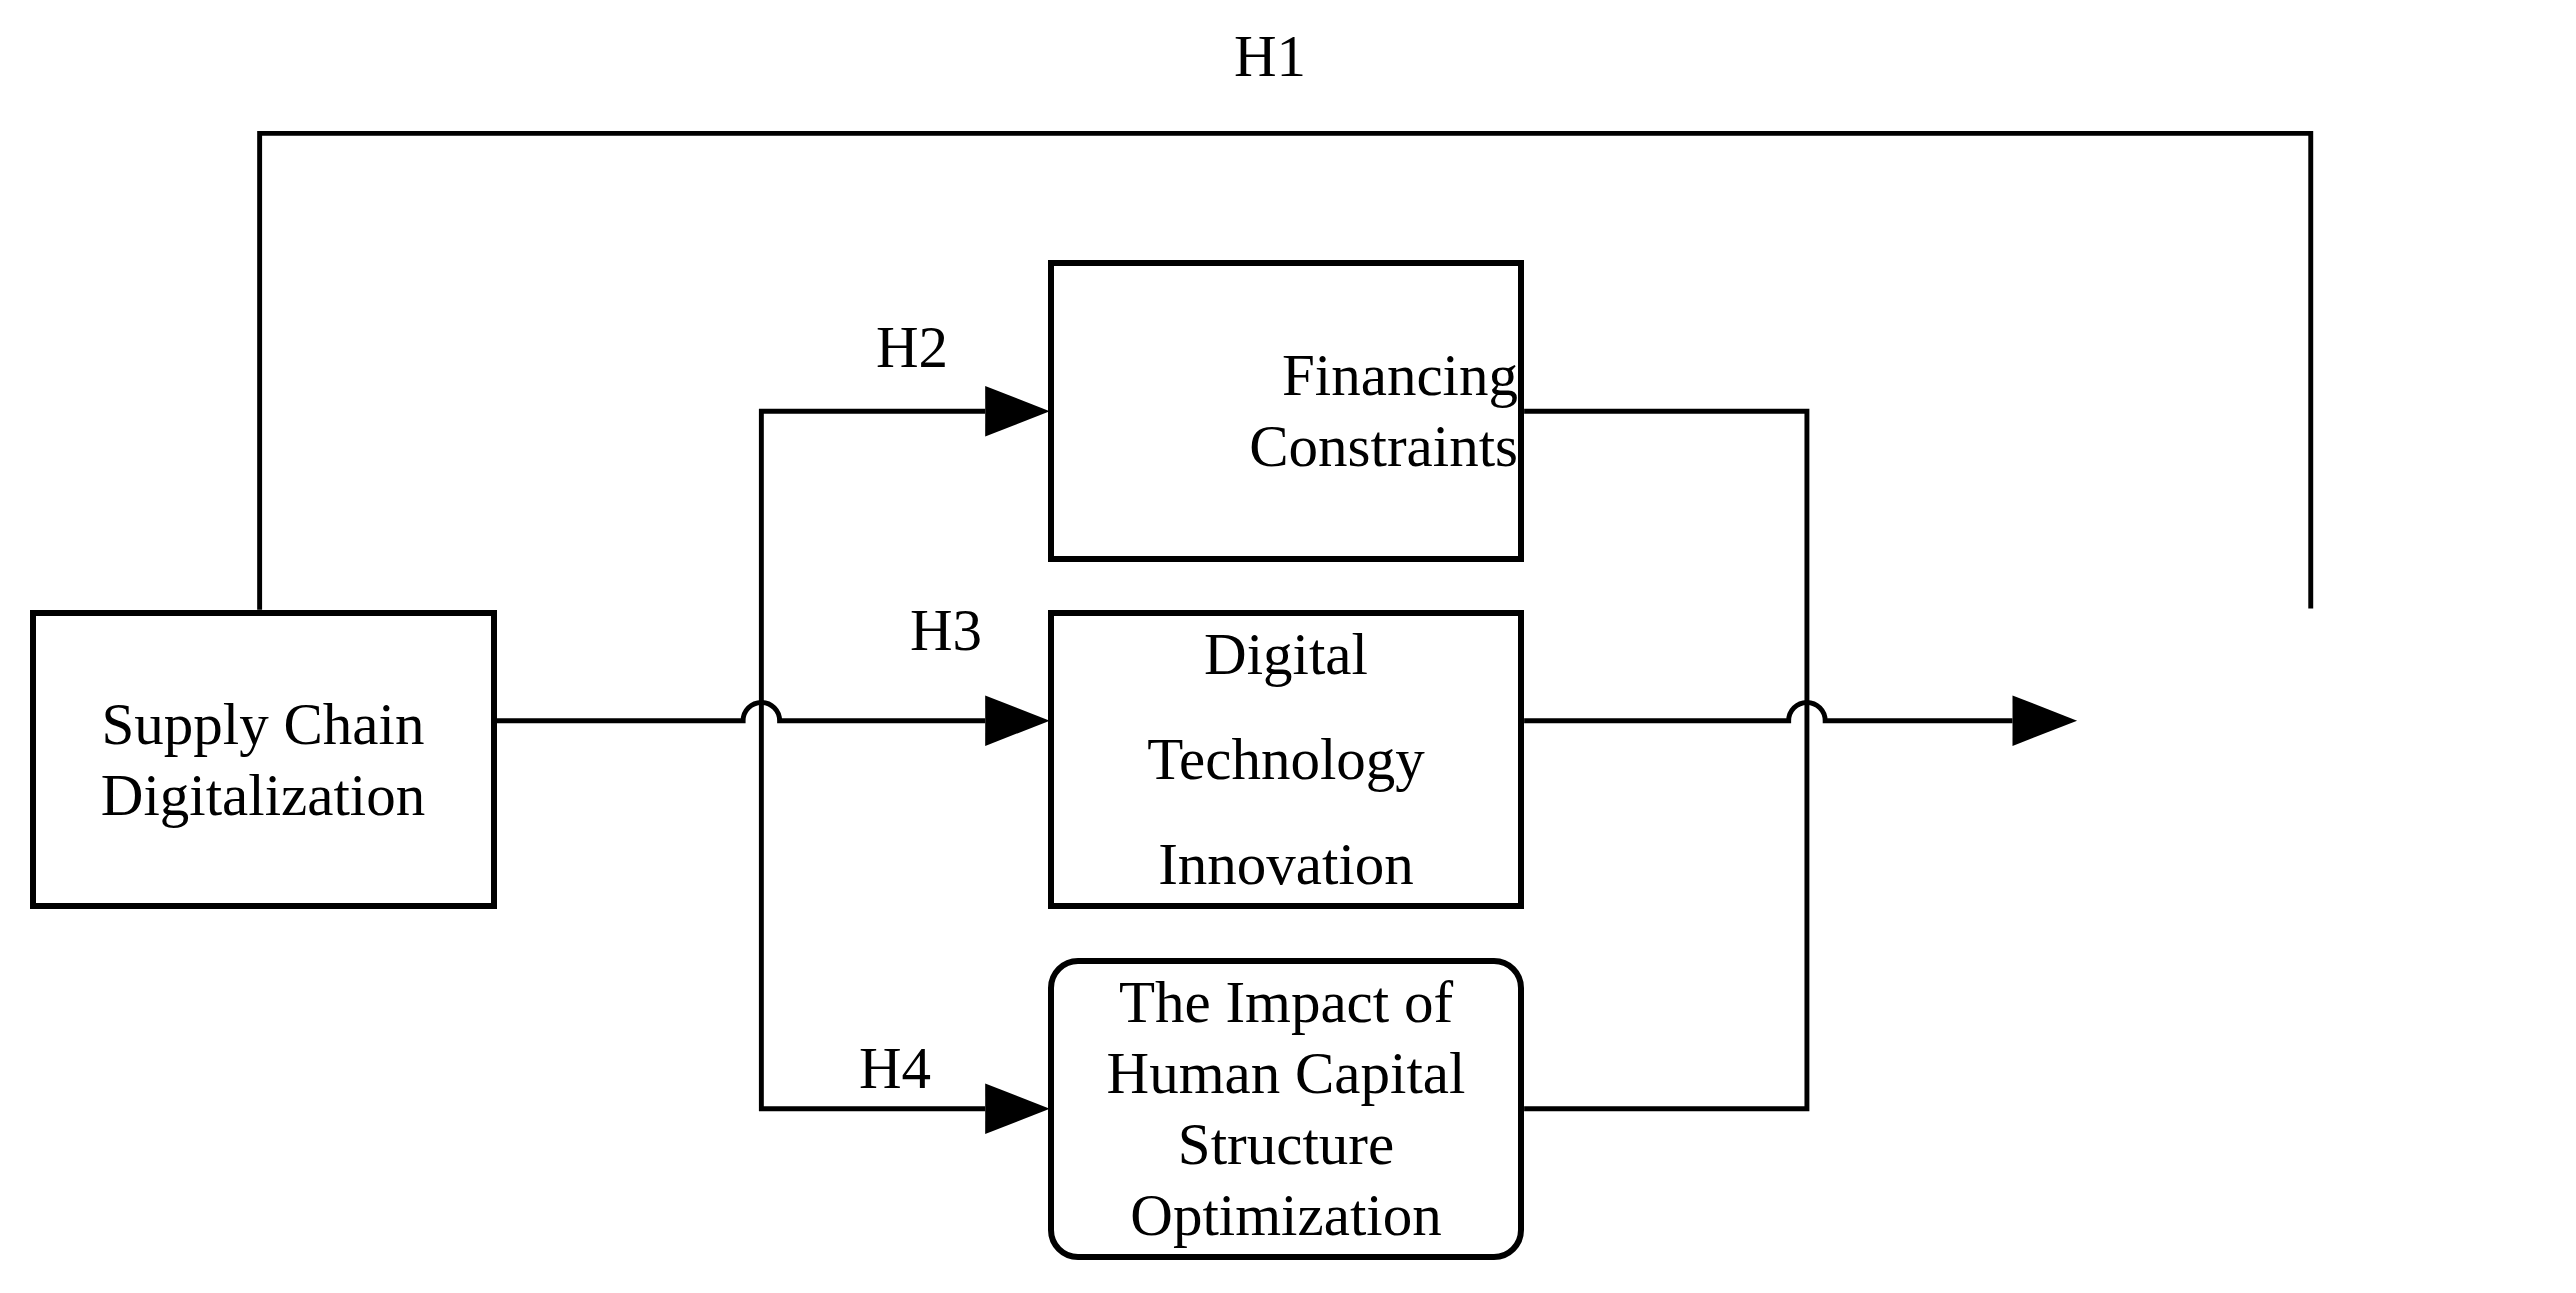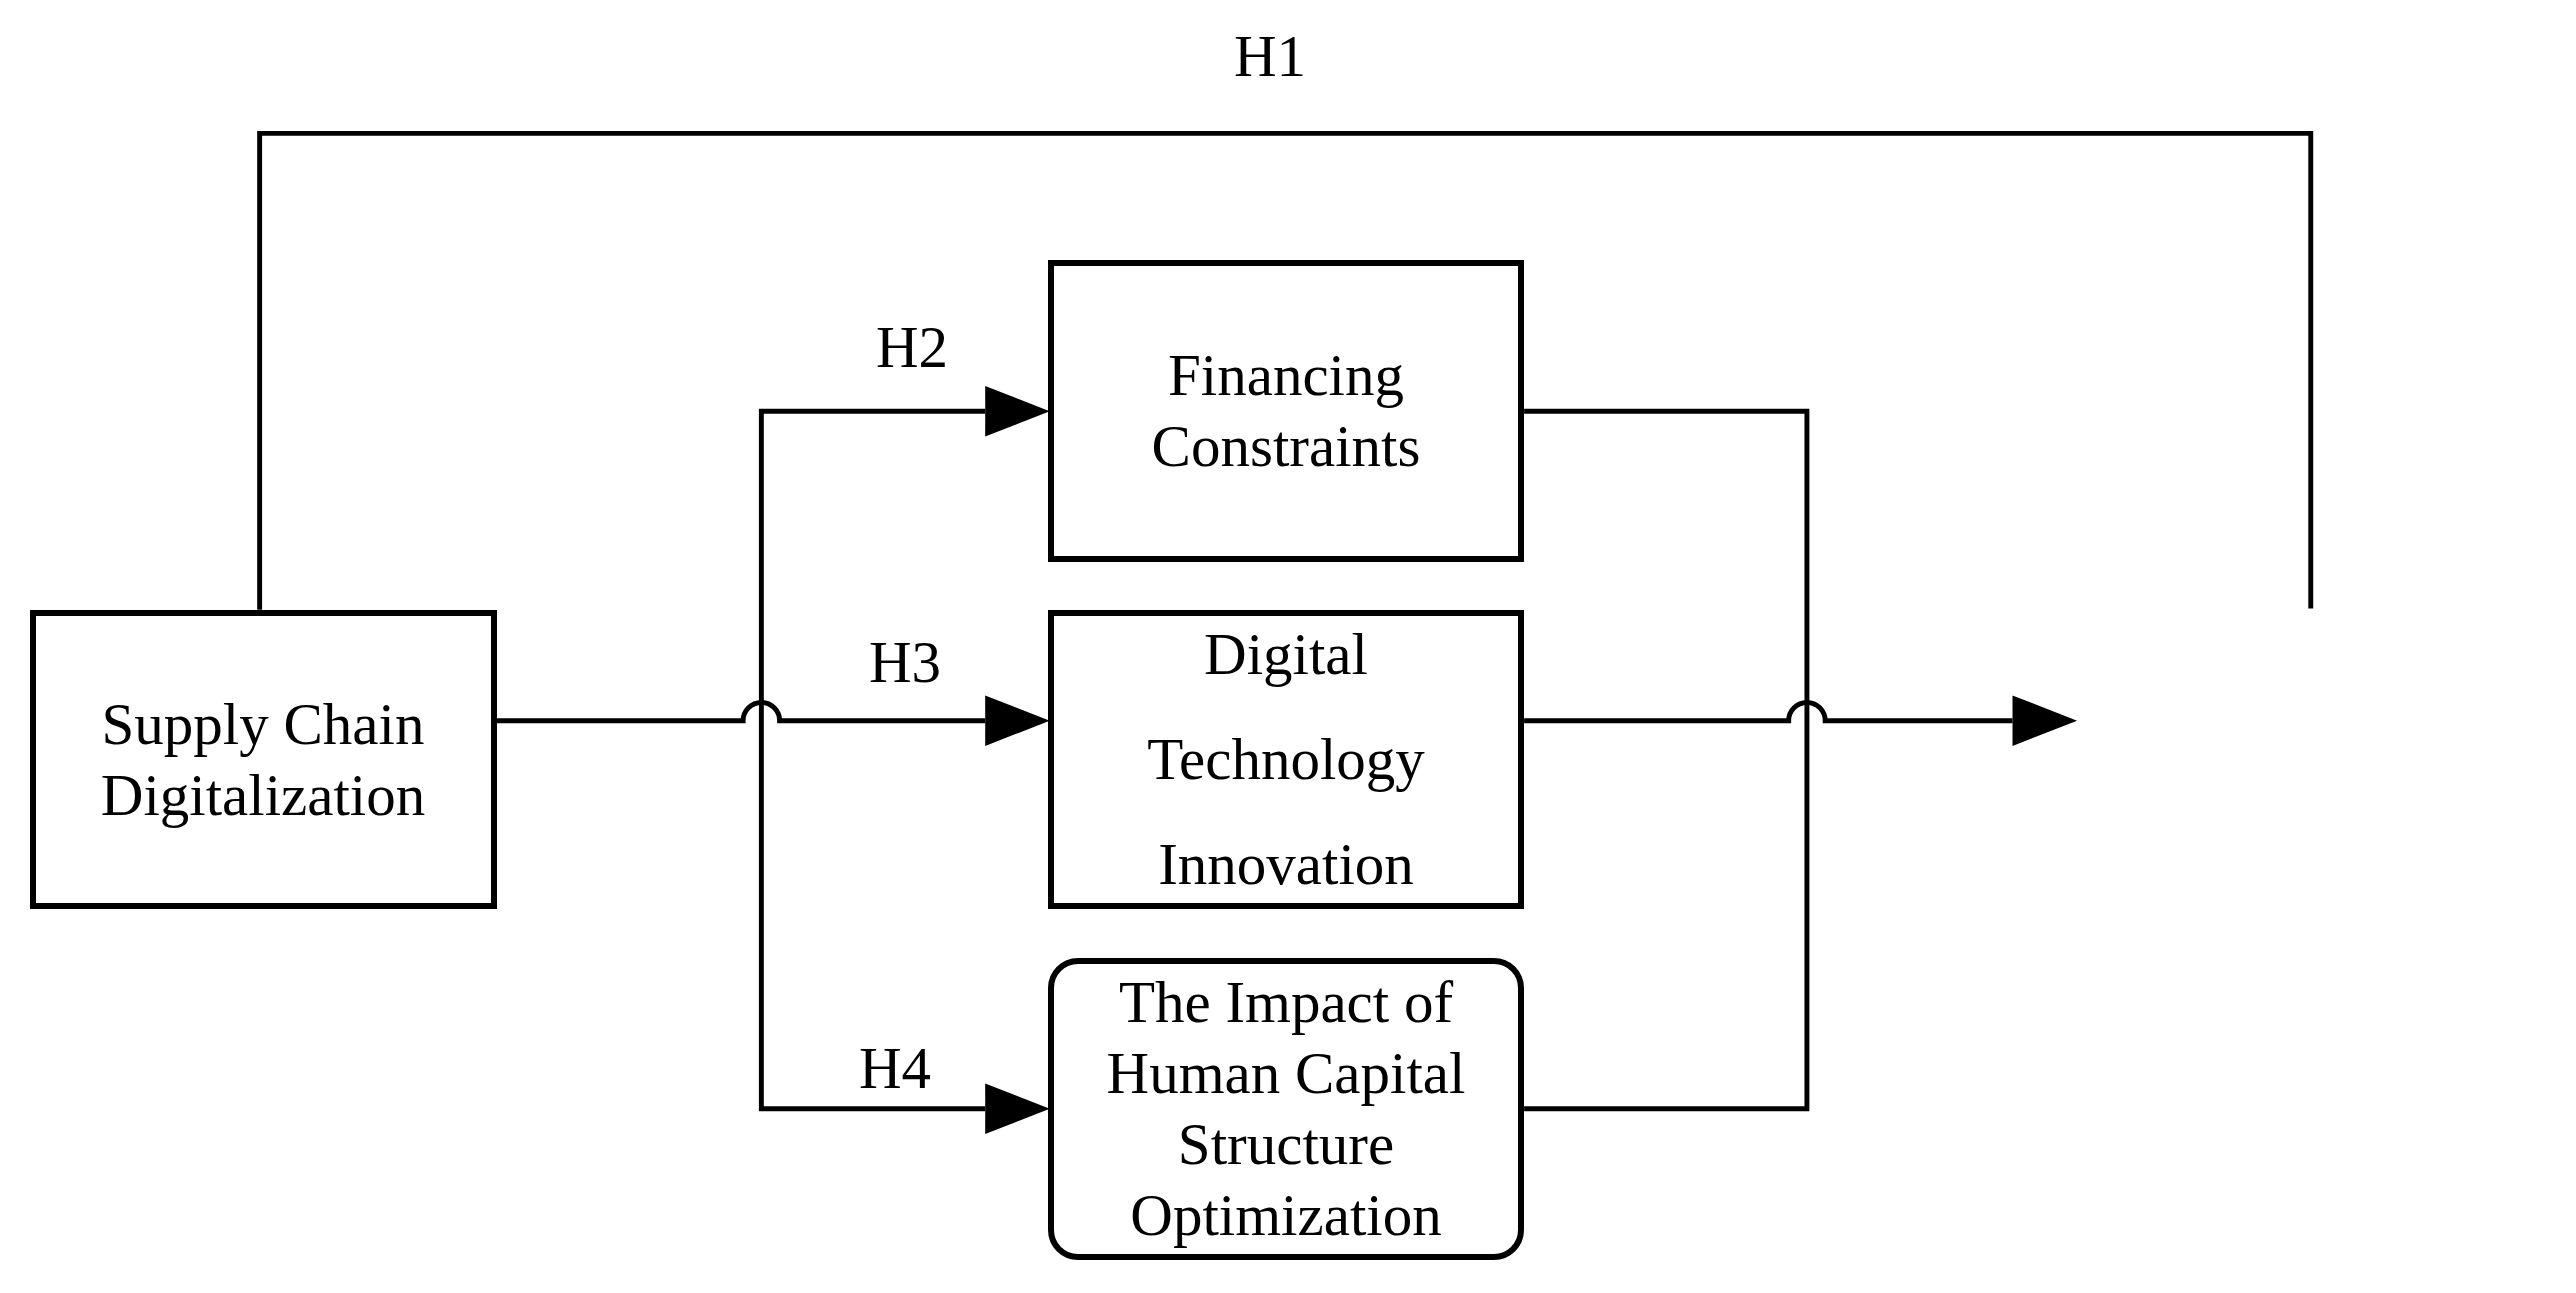--- a/index.html
+++ b/index.html
@@ -51,28 +51,28 @@
   }
   .h-label {
     position: absolute;
     transform: translate(-50%, -50%);
     font-size: 59px;
     line-height: 1;
     white-space: nowrap;
   }
   
   #box-supply-chain        { left: 29.5px;   top: 610px;  width: 467px; height: 299px; }
-  #box-financing           { left: 1048px; top: 260px;  width: 476px; height: 302px; }
+  #box-financing           { left: 1048px; top: 260px;  width: 476px; height: 302px; align-items: flex-end; }
   #box-digital-tech        { left: 1048px; top: 610px;  width: 476px; height: 299px; gap: 34px; }
   #box-human-capital       { left: 1048px; top: 958px; width: 476px; height: 302px; border-radius: 30px; }
   #box-esg                 { left: 2076px; top: 608px;  width: 470px; height: 300px; }
   
   #label-h1 { left: 1270px; top: 56px; text-align: center; }
   #label-h2 { left: 912px; top: 323px; margin-top: 24px; }
-  #label-h3 { left: 905px; top: 630px; margin-top: 32px; }
+  #label-h3 { left: 946px; top: 630px; }
   #label-h4 { left: 895px; top: 1034px; margin-top: 34px; }
 </style>
 </head>
 <body>
 
 <div class="canvas">
 
   <svg class="connector-layer" viewBox="0 0 3671 1844" xmlns="http://www.w3.org/2000/svg">
 
     <path class="connector" d="M 370 869 L 370 190 L 3293 190 L 3293 867"></path>

